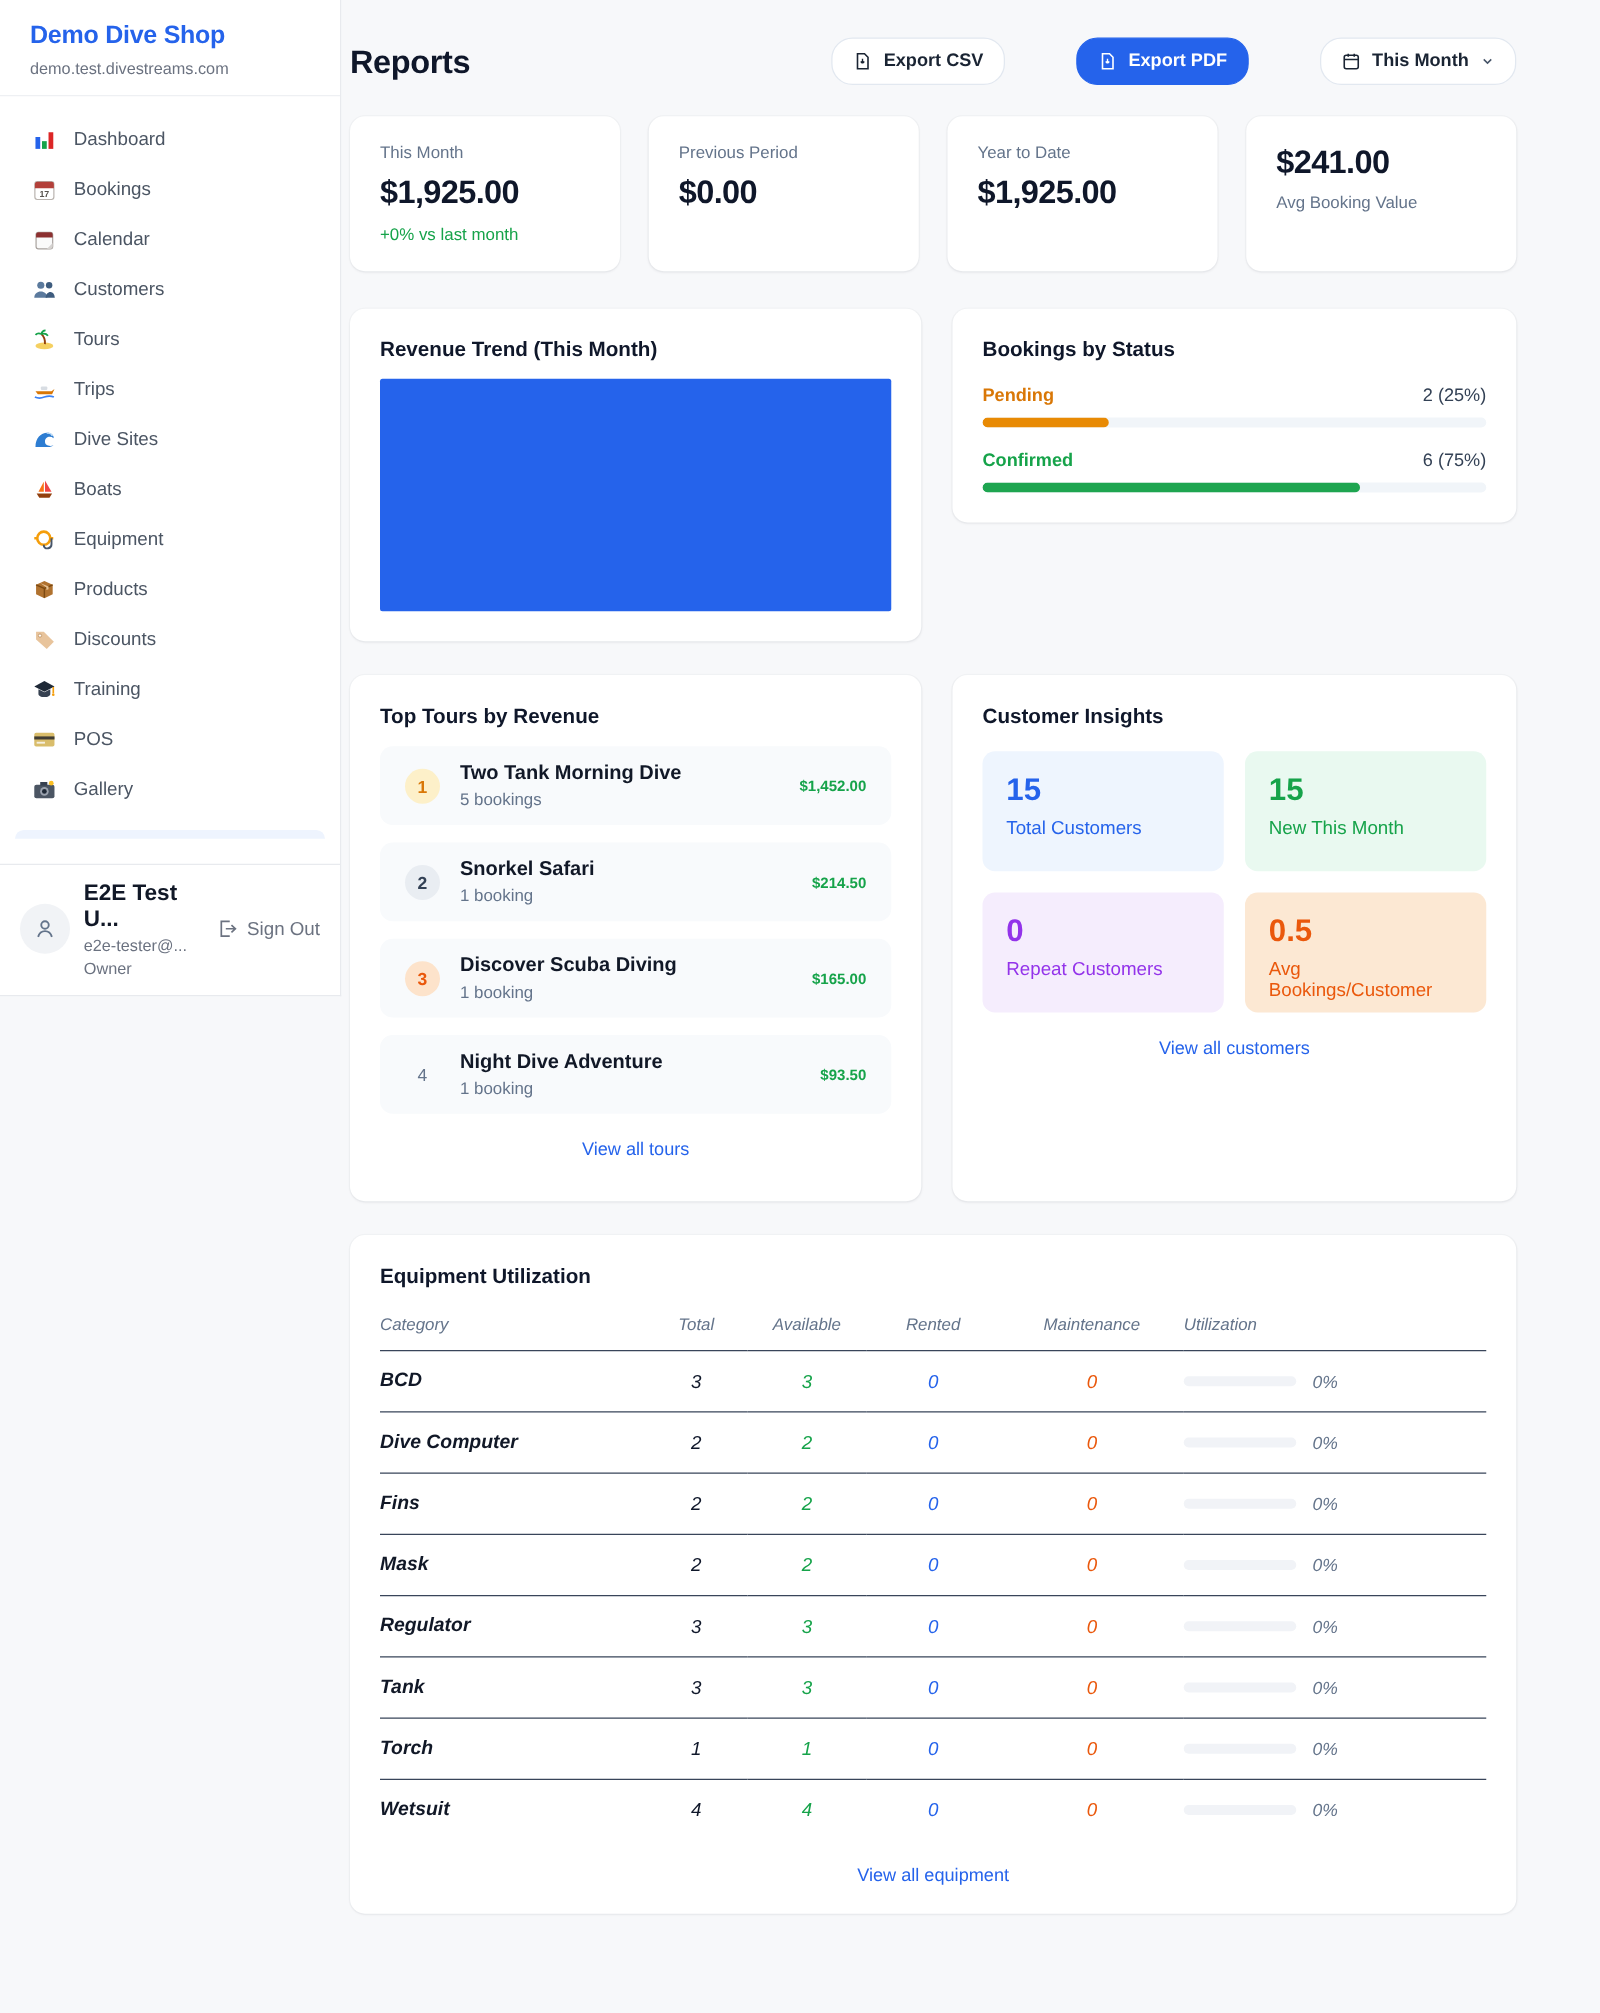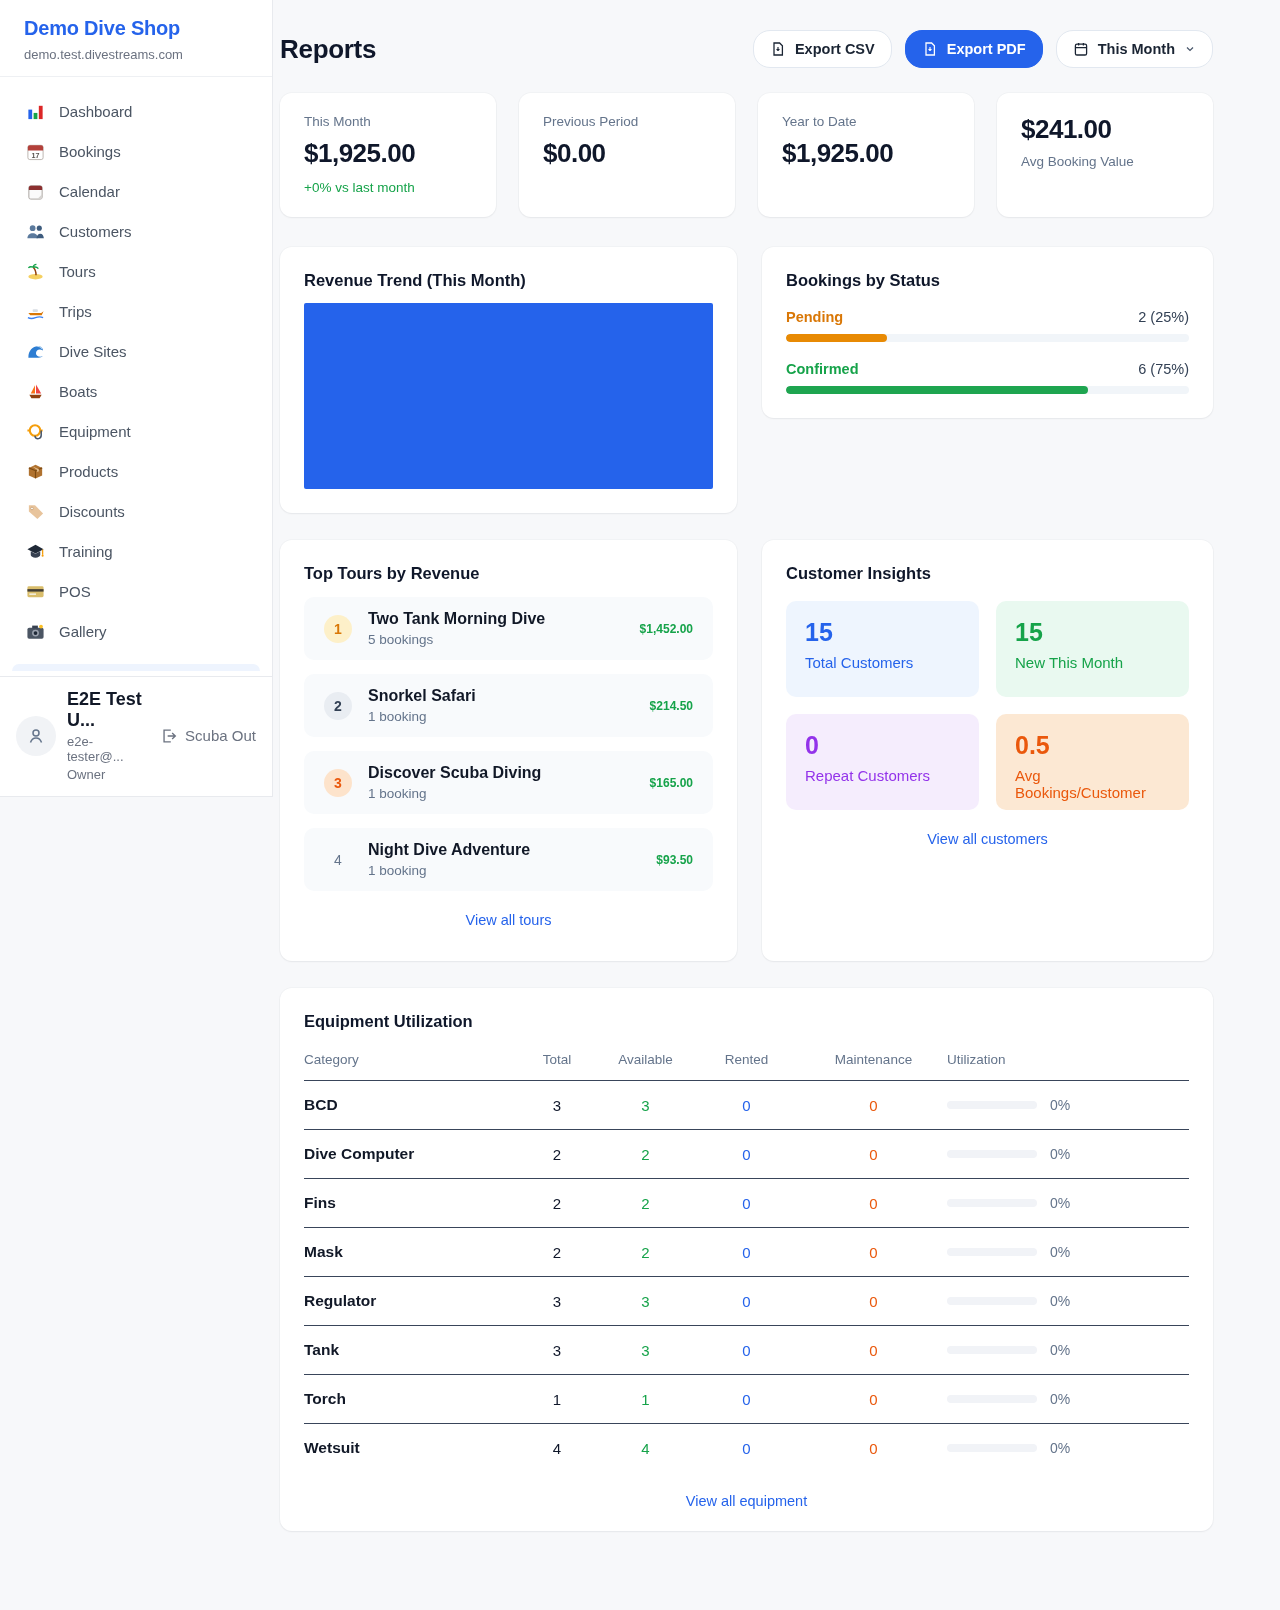--- a/index.html
+++ b/index.html
@@ -33,21 +33,21 @@
   .uemail, .urole { font-size:13px; color:#6b7280; margin-top:3px; }
   .signout { display:flex; align-items:center; gap:7px; color:#6b7280; font-size:15px; cursor:pointer; white-space:nowrap; }
 
   
   .main { margin-left:255px; padding:30px 67px 0 25px; }
   .page-head { display:flex; align-items:center; justify-content:space-between; margin-bottom:25px; }
   .page-title { font-size:26px; font-weight:bold; color:#0f172a; letter-spacing:-0.3px; }
   .actions { display:flex; gap:13px; }
   .btn { display:flex; align-items:center; gap:9px; height:38px; padding:0 16px;
          border-radius:17px; background:#fff; border:1px solid #e2e8f0;
-         font-size:14.5px; font-weight:bold; color:#1a2433; cursor:pointer; }
+         font-size:14.5px; font-weight:bold; color:#1a2433; cursor:pointer;margin-left:44px; }
   .btn.primary { background:#2563eb; border-color:#2563eb; color:#fff; }
   .btn svg { flex:none; }
 
   .card { background:#fff; border-radius:12px;
           box-shadow:0 1px 2px rgba(16,24,40,.05), 0 0 0 1px rgba(16,24,40,.025); }
 
   .stats { display:grid; grid-template-columns:repeat(4,1fr); gap:23px; margin-bottom:30px; }
   .stat { padding:21px 24px; height:124px; }
   .stat .lbl { font-size:13.5px; color:#64748b; }
   .stat .val { font-size:26px; font-weight:bold; color:#0f172a; margin-top:9px; letter-spacing:-0.5px; }
@@ -91,21 +91,21 @@
   .tiles { display:grid; grid-template-columns:1fr 1fr; gap:17px; margin-top:18px; }
   .tile { border-radius:10px; padding:17px 19px; height:96px; }
   .tile .tv { font-size:25px; font-weight:bold; }
   .tile .tl { font-size:15px; margin-top:7px; }
   .tile.t1 { background:#eef5fe; } .tile.t1 .tv, .tile.t1 .tl { color:#2563eb; }
   .tile.t2 { background:#e9f9f0; } .tile.t2 .tv, .tile.t2 .tl { color:#16a34a; }
   .tile.t3 { background:#f5edfd; } .tile.t3 .tv, .tile.t3 .tl { color:#9333ea; }
   .tile.t4 { background:#fce8d3; } .tile.t4 .tv, .tile.t4 .tl { color:#ea580c; }
 
   .equip-card { margin-bottom:75px; padding:24px 24px 22px; }
-  table { width:100%; border-collapse:collapse; margin-top:21px; table-layout:fixed; }
+  table { width:100%; border-collapse:collapse; margin-top:21px; table-layout:fixed;font-style:italic; }
   th { font-size:13.5px; font-weight:normal; color:#64748b; text-align:center;
        padding:0 0 13px; border-bottom:1px solid #39455a; }
   th.cat, th.util { text-align:left; }
   td { padding:15px 0; border-bottom:1px solid #39455a; font-size:15px; text-align:center; }
   tr:last-child td { border-bottom:none; }
   td.cat { text-align:left; font-weight:bold; color:#111827; font-size:15.5px; }
   td.avail { color:#16a34a; }
   td.rent { color:#2563eb; }
   td.maint { color:#ea580c; }
   td.util { text-align:left; }
@@ -250,21 +250,21 @@
     <div class="uinfo">
       <div class="uname">E2E Test U...</div>
       <div class="uemail">e2e-tester@...</div>
       <div class="urole">Owner</div>
     </div>
     <div class="signout">
       <svg width="18" height="18" viewBox="0 0 20 20">
           <path d="M12 3.5H4.5v13H12" fill="none" stroke="#6b7280" stroke-width="1.5"></path>
           <path d="M13.5 6.8L17 10l-3.5 3.2M17 10H8.5" fill="none" stroke="#6b7280" stroke-width="1.5"></path>
         </svg>
-      <span>Scuba Out</span>
+      <span>Sign Out</span>
     </div>
   </div>
 </aside>
 
 <main class="main">
   <div class="page-head">
     <div class="page-title">Reports</div>
     <div class="actions">
       <button class="btn">
         <svg width="16" height="16" viewBox="0 0 20 20">

